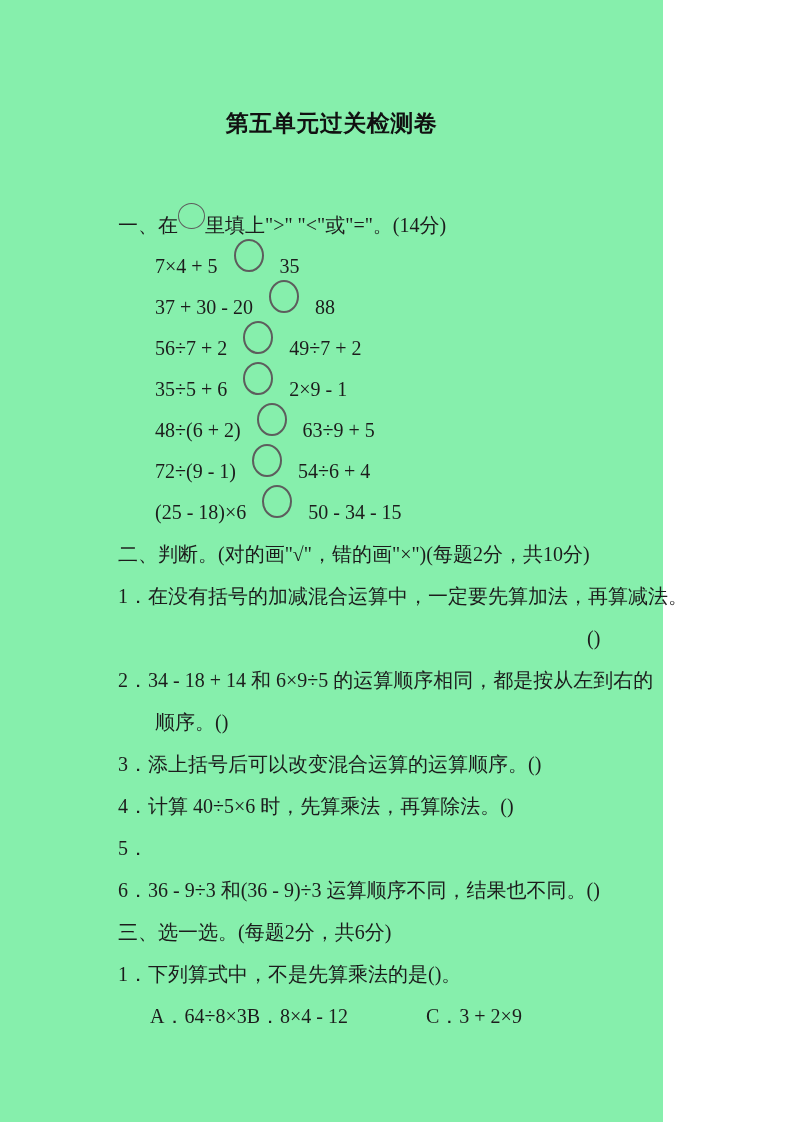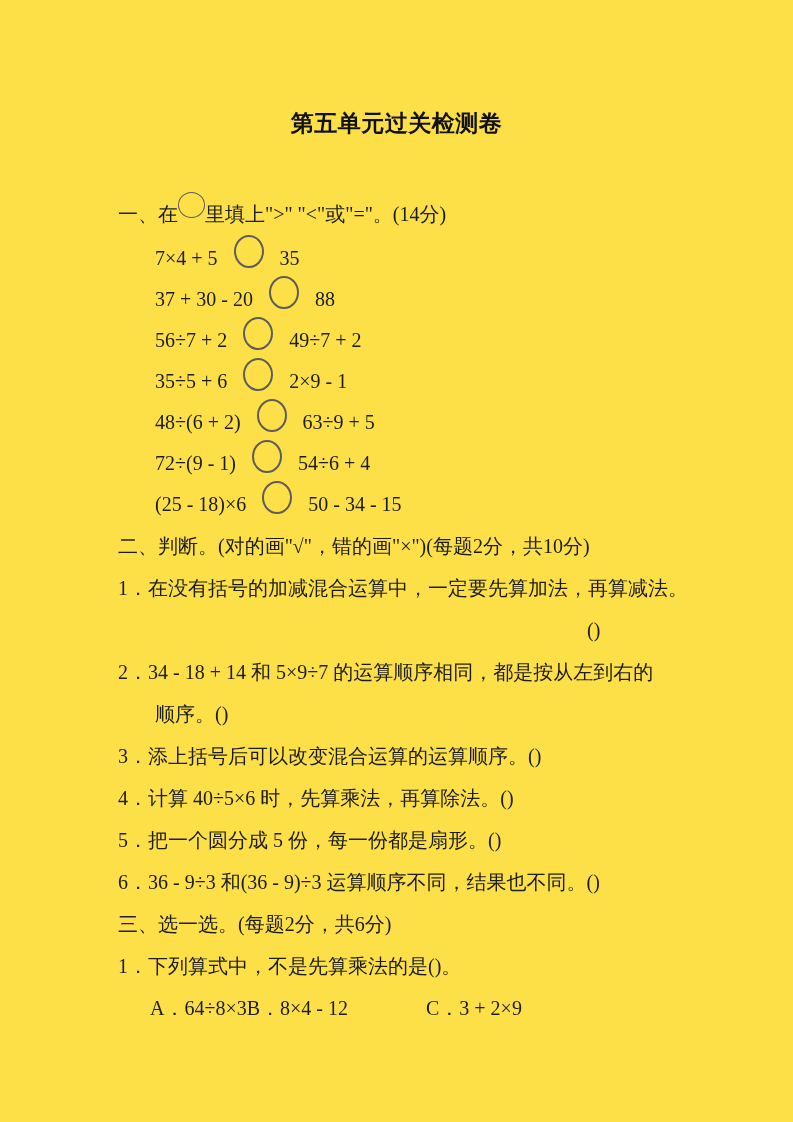--- a/index.html
+++ b/index.html
@@ -5,42 +5,42 @@
   html, body { margin: 0; padding: 0; }
   body {
     width: 793px; height: 1122px;
     background: #ffffff;
     font-family: "Liberation Serif", serif;
     color: #1c1c1c;
     overflow: hidden;
   }
   .page {
     position: relative;
-    width: 793px; height: 1122px;
-    background: #fde047;
+    width: 663px; height: 1122px;
+    background: #86efac;
   }
   .title {
     position: absolute;
     top: 108px; left: 0; right: 0;
     margin: 0;
     text-align: center;
     font-family: "Liberation Sans", sans-serif;
     font-weight: bold;
     font-size: 23px;
     letter-spacing: 0.5px;
     color: #111;
   }
   .content {
     position: absolute;
     left: 118px; top: 190px;
     width: 600px;
     font-size: 20px;
     line-height: 1.25;
   }
-  .row { display: flex; align-items: center; }
+  .row { display: flex; align-items: flex-end; }
   .s1-heading { height: 48px; }
   .cmp-row { height: 41px; padding-left: 37px; gap: 17px; }
   .jrow { height: 42px; }
   .answer-row { height: 42px; padding-left: 469px; }
   .cont-row { height: 42px; padding-left: 37px; }
   .opt-row { height: 42px; padding-left: 32px; }
   .num { flex: none; white-space: pre; }
   .txt { white-space: pre; }
   .circle {
     box-sizing: border-box;
@@ -119,37 +119,36 @@
     <div class="row jrow">
       <span class="num">1．</span>
       <span class="txt">在没有括号的加减混合运算中，一定要先算加法，再算减法。</span>
     </div>
     <div class="row answer-row">
       <span class="txt">()</span>
     </div>
 
     <div class="row jrow">
       <span class="num">2．</span>
-      <span class="txt">34 - 18 + 14 和 5×9÷7 的运算顺序相同，都是按从左到右的</span>
+      <span class="txt">34 - 18 + 14 和 6×9÷5 的运算顺序相同，都是按从左到右的</span>
     </div>
     <div class="row cont-row">
       <span class="txt">顺序。()</span>
     </div>
 
     <div class="row jrow">
       <span class="num">3．</span>
       <span class="txt">添上括号后可以改变混合运算的运算顺序。()</span>
     </div>
     <div class="row jrow">
       <span class="num">4．</span>
       <span class="txt">计算 40÷5×6 时，先算乘法，再算除法。()</span>
     </div>
     <div class="row jrow">
       <span class="num">5．</span>
-      <span class="txt">把一个圆分成 5 份，每一份都是扇形。()</span>
     </div>
     <div class="row jrow">
       <span class="num">6．</span>
       <span class="txt">36 - 9÷3 和(36 - 9)÷3 运算顺序不同，结果也不同。()</span>
     </div>
 
     <div class="row jrow">
       <span class="txt">三、选一选。(每题2分，共6分)</span>
     </div>
     <div class="row jrow">

